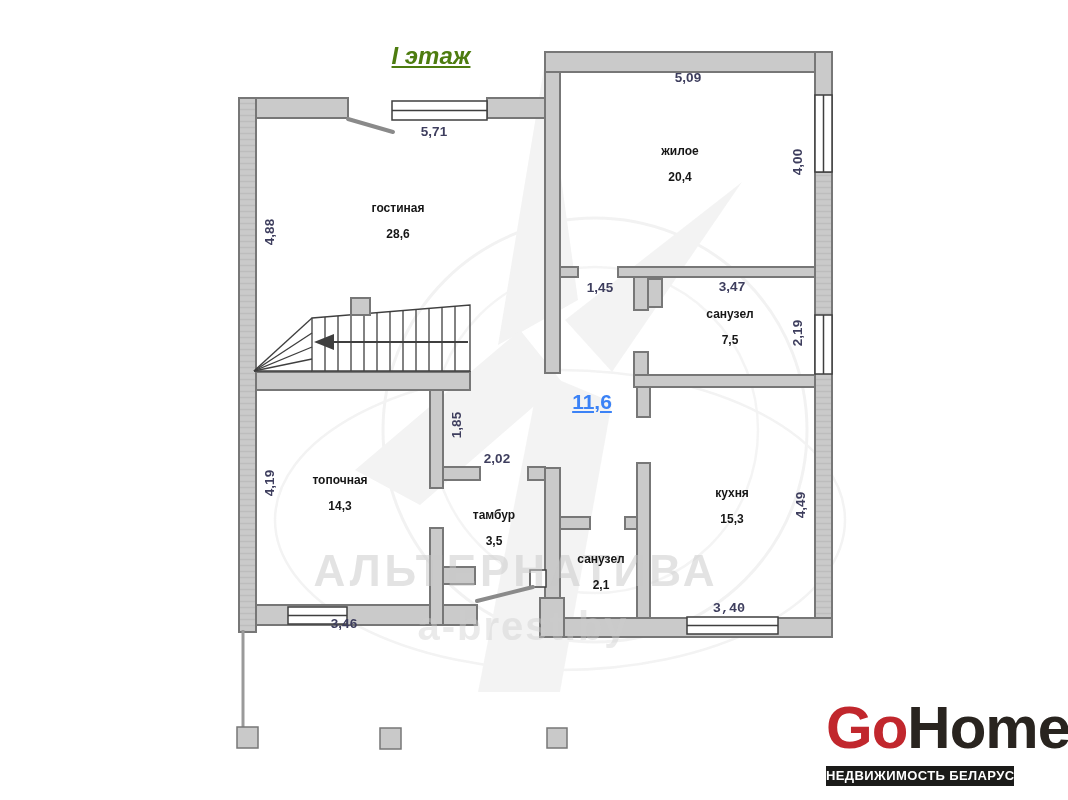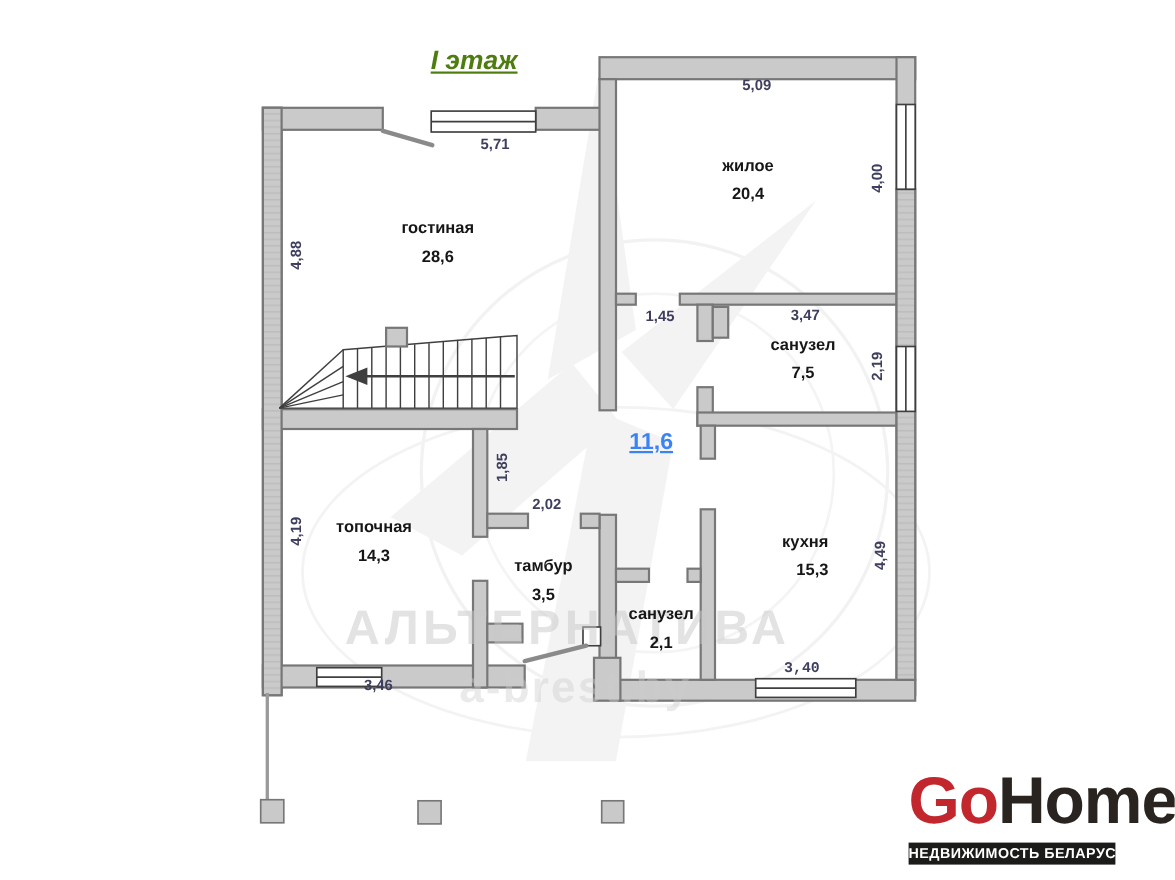--- a/index.html
+++ b/index.html
@@ -6,21 +6,21 @@
   .canvas{position:relative;width:1068px;height:800px;background:#ffffff;overflow:hidden;
           font-family:"Liberation Sans",sans-serif;}
   svg.plan{position:absolute;left:0;top:0;z-index:1;}
   .wm-text{position:absolute;transform:translate(-50%,-50%);font-weight:700;
            color:rgba(200,200,200,0.50);white-space:nowrap;z-index:2;}
   .wm-name{font-size:44px;letter-spacing:4px;}
   .wm-site{font-size:40px;letter-spacing:2px;color:rgba(205,205,205,0.42);}
   .title{position:absolute;transform:translate(-50%,-50%);font-size:24px;font-weight:700;
          font-style:italic;text-decoration:underline;color:#4d7c0f;z-index:3;white-space:nowrap;margin-left:40px;}
   .room-label{position:absolute;transform:translate(-50%,-50%);text-align:center;font-weight:700;
-              font-size:15px;color:#161616;line-height:26px;white-space:nowrap;z-index:3;}
+              font-size:12px;color:#161616;line-height:26px;white-space:nowrap;z-index:3;}
   .hall-label{position:absolute;transform:translate(-50%,-50%);font-weight:700;font-size:21px;
               color:#3b82f6;text-decoration:underline;z-index:3;}
   .dim{position:absolute;transform:translate(-50%,-50%);font-size:13.5px;font-weight:700;
        color:#3e3e5e;white-space:nowrap;z-index:3;}
   .dim.v{transform:translate(-50%,-50%) rotate(-90deg);}
   .logo{position:absolute;left:826px;top:704px;width:188px;text-align:center;z-index:3;}
   .logo-text{font-size:60px;font-weight:700;line-height:48px;letter-spacing:-1px;}
   .logo-go{color:#c1272d;}
   .logo-home{color:#29241f;}
   .logo-bar{margin-top:14px;background:#1b1b19;color:#ffffff;font-size:13px;font-weight:700;
@@ -142,40 +142,40 @@
     <div>28,6</div>
   </div>
   <div class="room-label" style="left:680px;top:164px;">
     <div>жилое</div>
     <div>20,4</div>
   </div>
   <div class="room-label" style="left:730px;top:327px;">
     <div>санузел</div>
     <div>7,5</div>
   </div>
-  <div class="room-label" style="left:732px;top:506px;text-align:right;">
+  <div class="room-label" style="left:732px;top:506px;">
     <div>кухня</div>
     <div>15,3</div>
   </div>
   <div class="room-label" style="left:340px;top:493px;">
     <div>топочная</div>
     <div>14,3</div>
   </div>
   <div class="room-label" style="left:494px;top:528px;">
     <div>тамбур</div>
     <div>3,5</div>
   </div>
   <div class="room-label" style="left:601px;top:572px;">
     <div>санузел</div>
     <div>2,1</div>
   </div>
 
   <div class="hall-label" style="left:592px;top:402px;">11,6</div>
 
-  <div class="dim" style="left:436px;top:131px;padding-left:28px;">5,71</div>
+  <div class="dim" style="left:420px;top:131px;padding-left:28px;">5,71</div>
   <div class="dim" style="left:688px;top:77px;">5,09</div>
   <div class="dim v" style="left:797px;top:162px;">4,00</div>
   <div class="dim v" style="left:269px;top:232px;">4,88</div>
   <div class="dim" style="left:600px;top:287px;">1,45</div>
   <div class="dim" style="left:732px;top:286px;">3,47</div>
   <div class="dim v" style="left:797px;top:333px;">2,19</div>
   <div class="dim v" style="left:456px;top:425px;">1,85</div>
   <div class="dim" style="left:497px;top:458px;">2,02</div>
   <div class="dim v" style="left:269px;top:483px;">4,19</div>
   <div class="dim v" style="left:800px;top:505px;">4,49</div>

